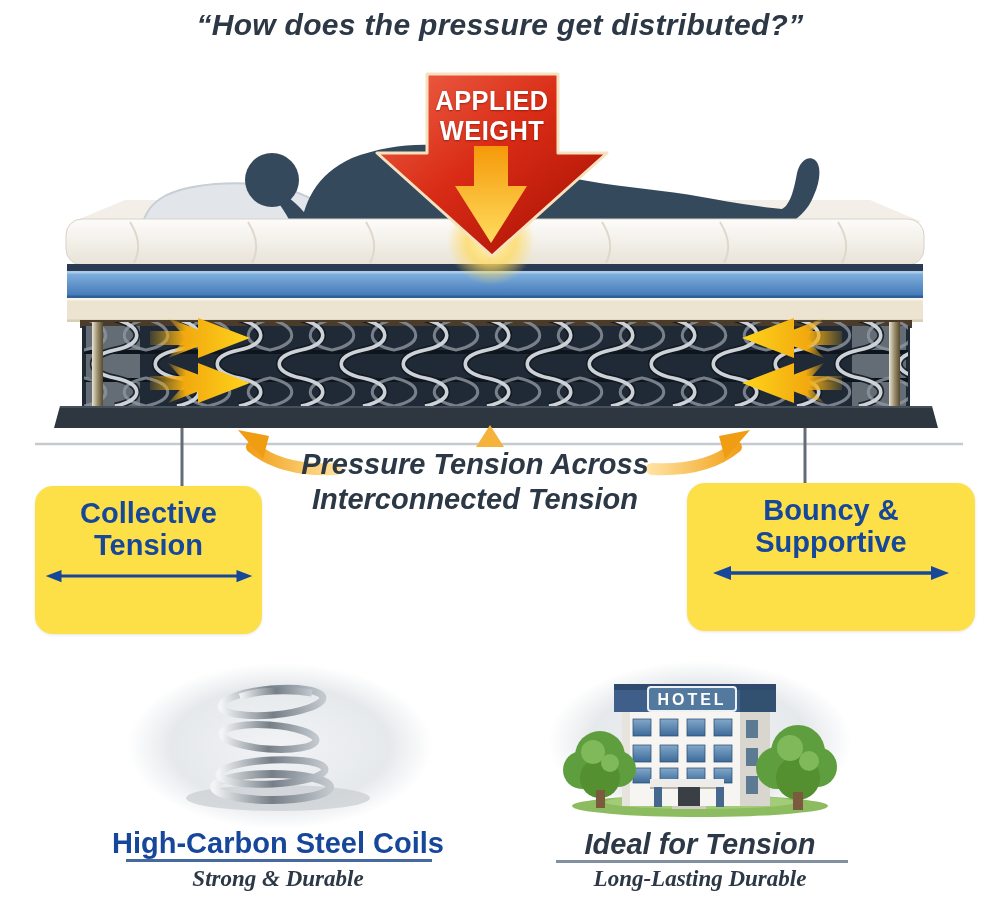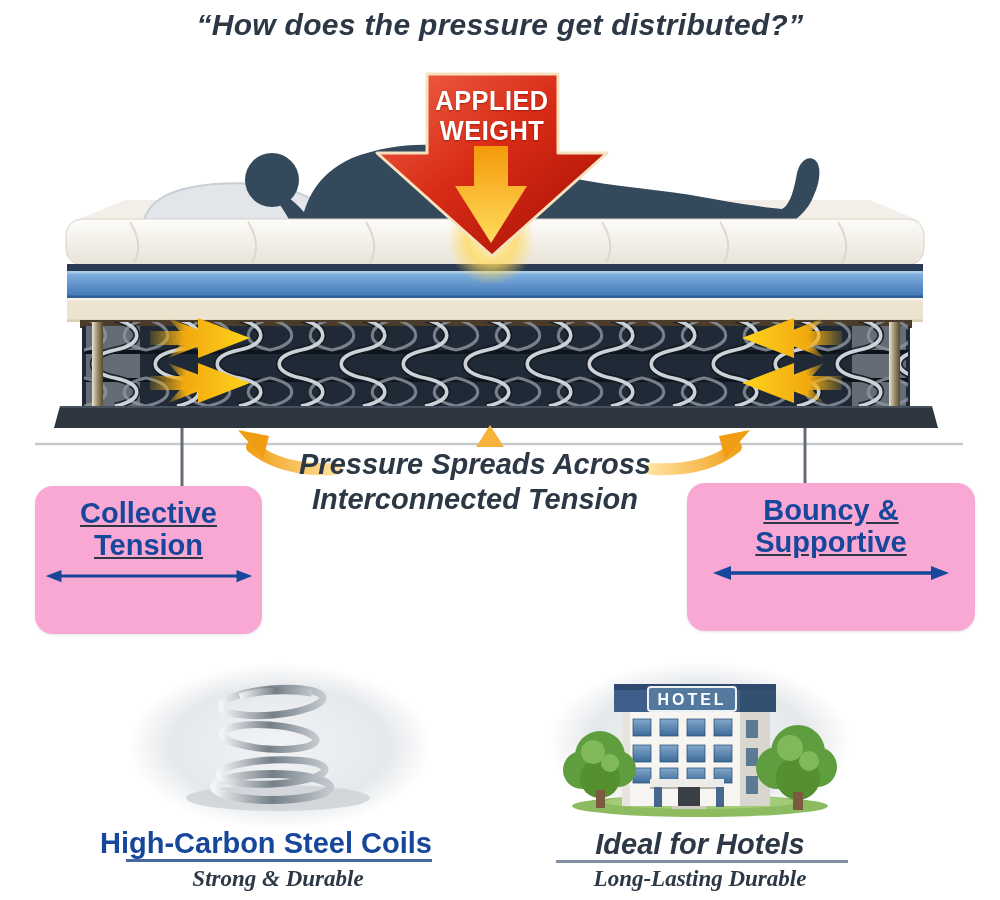--- a/index.html
+++ b/index.html
@@ -19,37 +19,36 @@
     font-size:27px;line-height:1.12;font-weight:800;color:#ffffff;
     letter-spacing:.5px;transform:scaleX(.94);transform-origin:center;
     text-shadow:0 1px 2px rgba(110,15,0,.55);
   }
   .pressure{
     left:255px;top:447px;width:440px;text-align:center;
     font-size:29px;font-style:italic;font-weight:600;line-height:1.2;
     color:var(--dark_text,#2c3845);
   }
   .callout{
-    background:#f9a8d4;border-radius:18px;text-align:center;
+    background:#fde047;border-radius:18px;text-align:center;
     box-shadow:0 1px 3px rgba(40,50,60,.12);
-    text-decoration:underline;
   }
   .callout-left{left:35px;top:486px;width:227px;height:148px;}
   .callout-right{left:687px;top:483px;width:288px;height:148px;}
   .callout-h{
     margin-top:11px;font-size:29px;font-weight:700;line-height:1.12;
     color:var(--accent_blue,#16479a);
   }
   .callout-arrow{display:block;margin:5px auto 2px auto;}
   .callout-s{
     font-size:20.5px;font-style:italic;font-weight:600;line-height:1.15;
     color:var(--dark_text,#2c3845);padding:0 8px;
   }
   .feat-h-blue{
-    left:100px;top:827px;width:356px;
+    left:100px;top:827px;width:356px;text-align:center;
     font-size:29px;font-weight:700;color:var(--accent_blue,#16479a);
   }
   .feat-h-dark{
     left:525px;top:828px;width:350px;text-align:center;
     font-size:29px;font-weight:600;font-style:italic;color:var(--dark_text,#2c3845);
   }
   .feat-u1{left:126px;top:859px;width:306px;height:2.5px;background:#46699f;}
   .feat-u2{left:556px;top:860px;width:292px;height:2.5px;background:#8291a2;}
   .feat-s{
     top:866px;text-align:center;font-size:23px;font-style:italic;font-weight:600;
@@ -279,21 +278,21 @@
         <rect x="793" y="792" width="10" height="18" fill="#7b5a3d"></rect>
       </g>
     </g>
   </svg>
 
   <div class="abs title">“How does the pressure get distributed?”</div>
 
   <div class="abs aw-label">APPLIED WEIGHT</div>
 
   <div class="abs pressure">
-    <div>Pressure Spreads Across</div>
+    <div>Pressure Tension Across</div>
     <div>Interconnected Tension</div>
   </div>
 
   <div class="abs callout callout-left">
     <div class="callout-h">Collective Tension</div>
     <svg class="callout-arrow" width="210" height="18" viewBox="0 0 240 18">
       <line x1="16" y1="9" x2="224" y2="9" stroke="#16479a" stroke-width="3.4"></line>
       <polygon points="2,9 20,2 20,16" fill="#16479a"></polygon>
       <polygon points="238,9 220,2 220,16" fill="#16479a"></polygon>
     </svg>
@@ -305,17 +304,17 @@
       <line x1="16" y1="9" x2="224" y2="9" stroke="#16479a" stroke-width="3.4"></line>
       <polygon points="2,9 20,2 20,16" fill="#16479a"></polygon>
       <polygon points="238,9 220,2 220,16" fill="#16479a"></polygon>
     </svg>
   </div>
 
   <div class="abs feat-h-blue">High-Carbon Steel Coils</div>
   <div class="abs feat-u1"></div>
   <div class="abs feat-s feat-s1">Strong &amp; Durable</div>
 
-  <div class="abs feat-h-dark">Ideal for Hotels</div>
+  <div class="abs feat-h-dark">Ideal for Tension</div>
   <div class="abs feat-u2"></div>
   <div class="abs feat-s feat-s2">Long-Lasting Durable</div>
 
 </div>
 
 </body></html>

